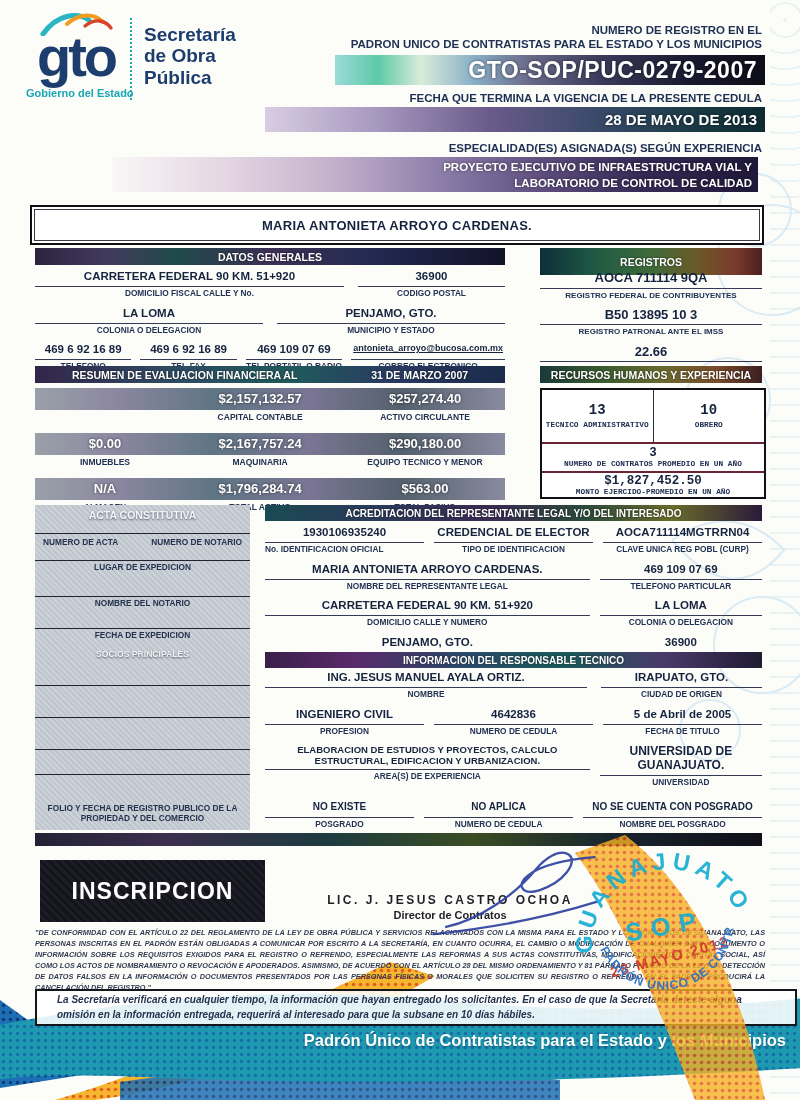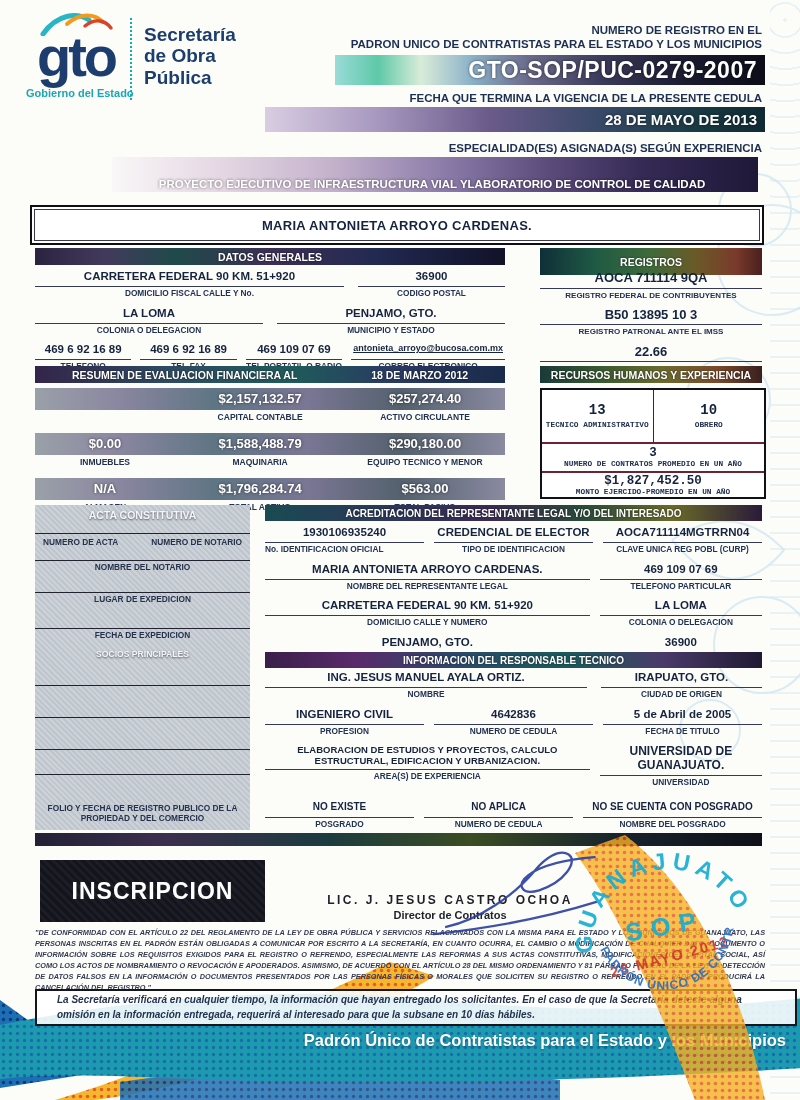--- a/index.html
+++ b/index.html
@@ -13,21 +13,21 @@
   .logo-caption{font-size:11px;font-weight:bold;color:#18a7b5;margin-top:4px;white-space:nowrap;}
   .logo-divider{position:absolute;left:130px;top:18px;height:82px;border-left:2px dotted #18a7b5;z-index:2;}
   .agency{position:absolute;left:144px;top:24px;font-size:19px;font-weight:bold;color:#1d3d6e;line-height:1.12;z-index:2;}
 
   .h-label{position:absolute;right:38px;text-align:right;color:#1d2f52;font-weight:bold;font-size:11.5px;z-index:2;white-space:nowrap;}
   .band{position:absolute;z-index:2;display:flex;align-items:center;justify-content:flex-end;color:#fff;font-weight:bold;text-shadow:0 0 3px rgba(0,0,0,.55);}
   .band-reg{left:335px;right:35px;top:55px;height:30px;font-size:23px;padding-right:8px;letter-spacing:.5px;
     background:linear-gradient(90deg,#9adbd8 0%,#5ec9a8 10%,#d9ecd9 20%,#8ab0c8 32%,#6a6a8a 45%,#3a3a5a 62%,#1a1a30 82%,#0d0d18 100%);}
   .band-date{left:265px;right:35px;top:107px;height:25px;font-size:15px;padding-right:8px;
     background:linear-gradient(90deg,#d9cde2 0%,#a899c0 22%,#6a5a8a 45%,#3a4a6a 66%,#1a3a44 86%,#0f2a33 100%);}
-  .band-espec{left:112px;right:42px;top:157px;height:35px;font-size:11.5px;line-height:16px;padding-right:6px;text-align:right;align-items:flex-end;justify-content:center;
+  .band-espec{left:112px;right:42px;top:157px;height:35px;font-size:11.5px;line-height:16px;padding-right:6px;text-align:right;flex-direction:column;align-items:flex-end;justify-content:center;
     background:linear-gradient(90deg,rgba(242,233,242,.25) 0%,#e3d5e2 18%,#c4b2cc 34%,#8a7aa8 52%,#5a4a7a 68%,#352a55 82%,#1f1838 100%);}
 
   
   .name-box{position:absolute;left:30px;right:36px;top:205px;height:36px;border:2px solid #0e0e14;background:#fff;z-index:2;}
   .name-inner{position:absolute;inset:2px;border:1px solid #3a3a46;display:flex;align-items:center;justify-content:center;
     font-size:13px;font-weight:bold;color:#16233f;letter-spacing:.3px;}
 
   
   .sec-h{position:absolute;z-index:2;color:#fff;font-weight:bold;font-size:10.5px;display:flex;align-items:center;justify-content:center;text-shadow:0 0 2px rgba(0,0,0,.7);}
   .h-dg{left:35px;top:248px;width:470px;height:17px;
@@ -227,38 +227,38 @@
       <div class="f-lab">REGISTRO PATRONAL ANTE EL IMSS</div>
     </div>
     <div class="field">
       <div class="f-val" style="font-size:13px">22.66</div>
       <div class="f-lab">RESULTADO DE LA EVALUACION</div>
     </div>
   </div>
 
   <div class="sec-h h-fin">
     <span>RESUMEN DE EVALUACION FINANCIERA AL</span>
-    <span>18 DE MARZO 2012</span>
+    <span>31 DE MARZO 2007</span>
   </div>
   <div class="sec-h h-rh">RECURSOS HUMANOS Y EXPERIENCIA</div>
 
   <div id="fin-grid">
     <div class="fin-band">
       <div class="fin-cell w1"></div>
       <div class="fin-cell w2">$2,157,132.57</div>
       <div class="fin-cell w3">$257,274.40</div>
     </div>
     <div class="fin-labels">
       <div class="fin-lab w1"></div>
       <div class="fin-lab w2">CAPITAL CONTABLE</div>
       <div class="fin-lab w3">ACTIVO CIRCULANTE</div>
     </div>
     <div class="fin-band">
       <div class="fin-cell w1">$0.00</div>
-      <div class="fin-cell w2">$1,588,488.79</div>
+      <div class="fin-cell w2">$2,167,757.24</div>
       <div class="fin-cell w3">$290,180.00</div>
     </div>
     <div class="fin-labels">
       <div class="fin-lab w1">INMUEBLES</div>
       <div class="fin-lab w2">MAQUINARIA</div>
       <div class="fin-lab w3">EQUIPO TECNICO Y MENOR</div>
     </div>
     <div class="fin-band">
       <div class="fin-cell w1">N/A</div>
       <div class="fin-cell w2">$1,796,284.74</div>
@@ -293,25 +293,25 @@
   </div>
 
   <div id="acta-box">
     <div class="acta-seg acta-t">ACTA CONSTITUTIVA</div>
     <div class="acta-seg" style="height:27px">
       <div class="acta-two">
         <span class="acta-lab">NUMERO DE ACTA</span>
         <span class="acta-lab">NUMERO DE NOTARIO</span>
       </div>
     </div>
+    <div class="acta-seg" style="height:36px">
+      <div class="acta-lab">LUGAR DE EXPEDICION</div>
+    </div>
     <div class="acta-seg" style="height:32px">
       <div class="acta-lab">NOMBRE DEL NOTARIO</div>
-    </div>
-    <div class="acta-seg" style="height:36px">
-      <div class="acta-lab">LUGAR DE EXPEDICION</div>
     </div>
     <div class="acta-seg" style="height:57px">
       <div class="acta-lab">FECHA DE EXPEDICION</div>
       <div class="acta-lab acta-white">SOCIOS PRINCIPALES</div>
     </div>
     <div class="acta-seg" style="height:32px"></div>
     <div class="acta-seg" style="height:32px"></div>
     <div class="acta-seg" style="height:25px"></div>
     <div class="acta-seg" style="flex:1;display:flex;align-items:flex-end;justify-content:center;padding-bottom:6px;">
       <div class="acta-lab" style="width:190px">FOLIO Y FECHA DE REGISTRO PUBLICO DE LA PROPIEDAD Y DEL COMERCIO</div>

